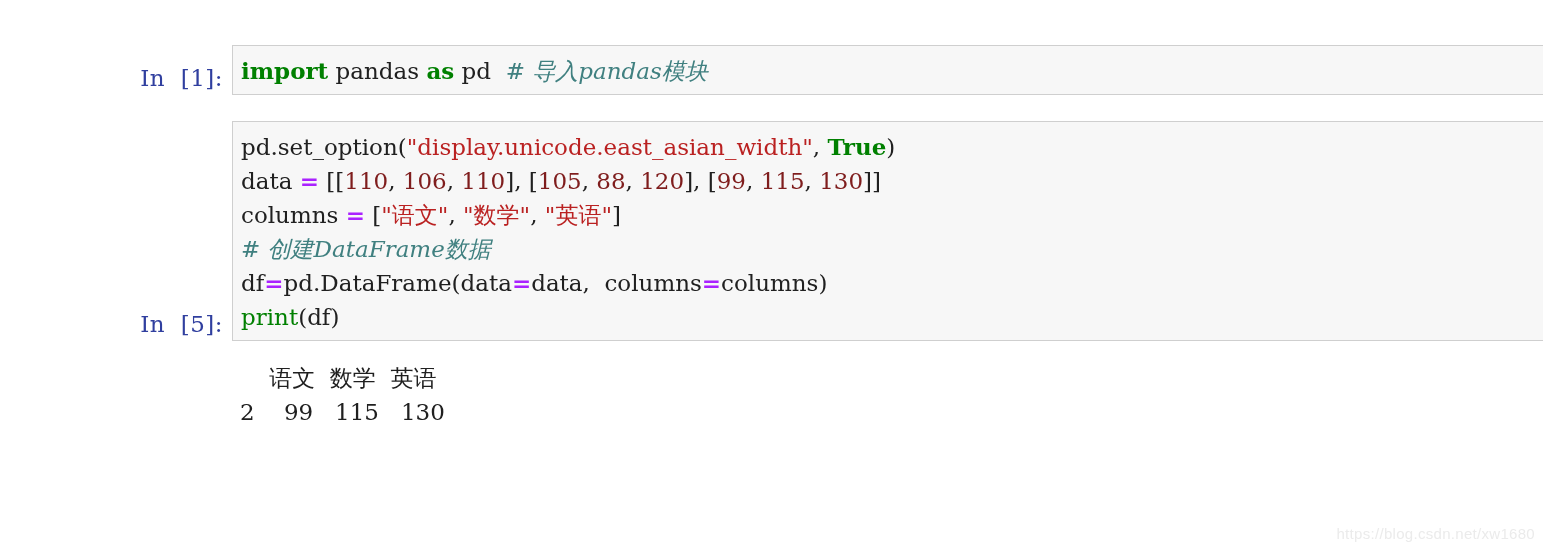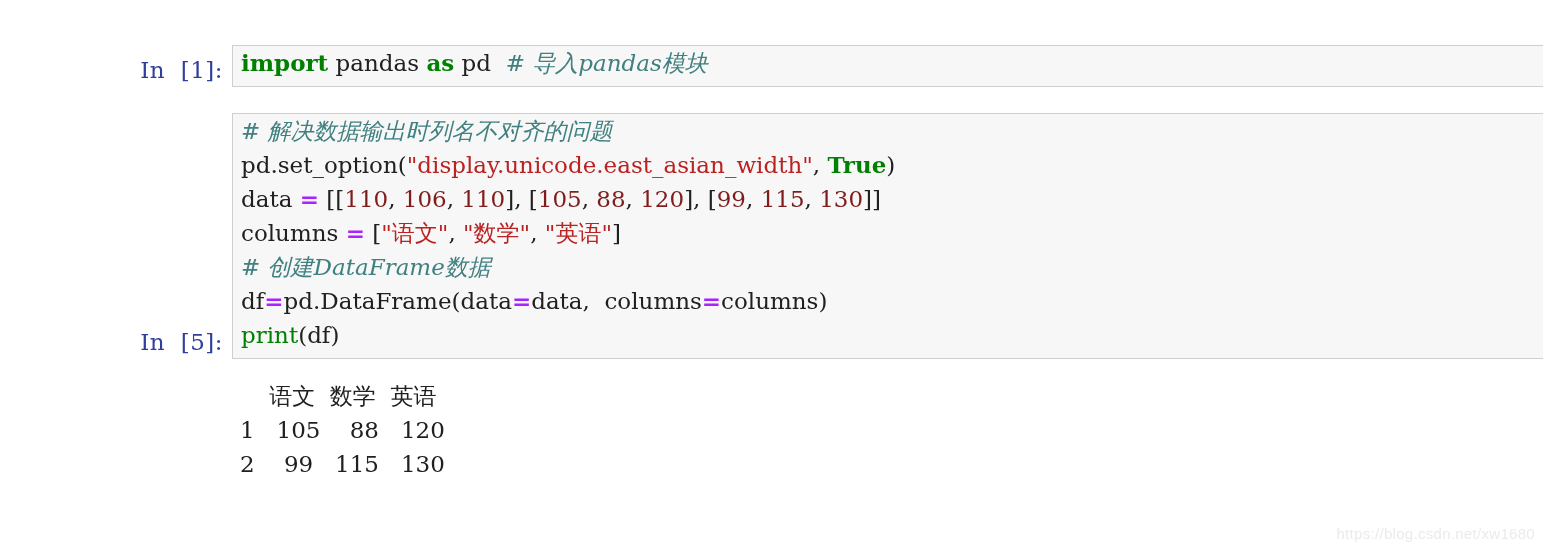--- a/index.html
+++ b/index.html
@@ -43,21 +43,21 @@
     line-height: 34px;
     letter-spacing: 0.5px;
     white-space: pre;
   }
 
   .input-area {
     flex: 1 1 auto;
     background: #f7f7f7;
     border: 1px solid #cfcfcf;
     border-right: none;
-    padding: 0 0 6px 8px;
+    padding: 8px 0 6px 8px;
     box-sizing: border-box;
   }
 
   .code-line {
     font-family: "DejaVu Serif", serif;
     font-size: 23px;
     line-height: 34px;
     color: #202020;
     white-space: pre;
   }
@@ -124,38 +124,36 @@
         </div>
     </div>
   </div>
 
   <div class="spacer-md"></div>
 
   <div class="cell-row">
     <div class="prompt">In  [5]:</div>
     <div class="input-area">
       <div class="code-lines">
-          <div class="code-line"><span class="tok-comment"># 解决数据输出时列名不对齐的问题</span></div>
           <div class="code-line"><span class="tok-name">pd</span><span class="tok-punct">.</span><span class="tok-name">set_option</span><span class="tok-punct">(</span><span class="tok-str">"display.unicode.east_asian_width"</span><span class="tok-punct">, </span><span class="tok-kw">True</span><span class="tok-punct">)</span></div>
           <div class="code-line"><span class="tok-name">data </span><span class="tok-op">=</span><span class="tok-name"> </span><span class="tok-punct">[[</span><span class="tok-num">110</span><span class="tok-punct">, </span><span class="tok-num">106</span><span class="tok-punct">, </span><span class="tok-num">110</span><span class="tok-punct">], [</span><span class="tok-num">105</span><span class="tok-punct">, </span><span class="tok-num">88</span><span class="tok-punct">, </span><span class="tok-num">120</span><span class="tok-punct">], [</span><span class="tok-num">99</span><span class="tok-punct">, </span><span class="tok-num">115</span><span class="tok-punct">, </span><span class="tok-num">130</span><span class="tok-punct">]]</span></div>
           <div class="code-line"><span class="tok-name">columns </span><span class="tok-op">=</span><span class="tok-name"> </span><span class="tok-punct">[</span><span class="tok-str">"语文"</span><span class="tok-punct">, </span><span class="tok-str">"数学"</span><span class="tok-punct">, </span><span class="tok-str">"英语"</span><span class="tok-punct">]</span></div>
           <div class="code-line"><span class="tok-comment"># 创建DataFrame数据</span></div>
           <div class="code-line"><span class="tok-name">df</span><span class="tok-op">=</span><span class="tok-name">pd</span><span class="tok-punct">.</span><span class="tok-name">DataFrame</span><span class="tok-punct">(</span><span class="tok-name">data</span><span class="tok-op">=</span><span class="tok-name">data</span><span class="tok-punct">,  </span><span class="tok-name">columns</span><span class="tok-op">=</span><span class="tok-name">columns</span><span class="tok-punct">)</span></div>
           <div class="code-line"><span class="tok-builtin">print</span><span class="tok-punct">(</span><span class="tok-name">df</span><span class="tok-punct">)</span></div>
         </div>
     </div>
   </div>
 
   <div class="spacer-out"></div>
 
   <div class="output-row">
     <div class="output-prompt"></div>
     <div class="output-area">
       <div class="out-lines">
           <div class="out-line">    语文  数学  英语</div>
-          <div class="out-line">1   105    88   120</div>
           <div class="out-line">2    99   115   130</div>
         </div>
     </div>
   </div>
 
   <div class="watermark">https://blog.csdn.net/xw1680</div>
 </div>
 
 </body></html>

